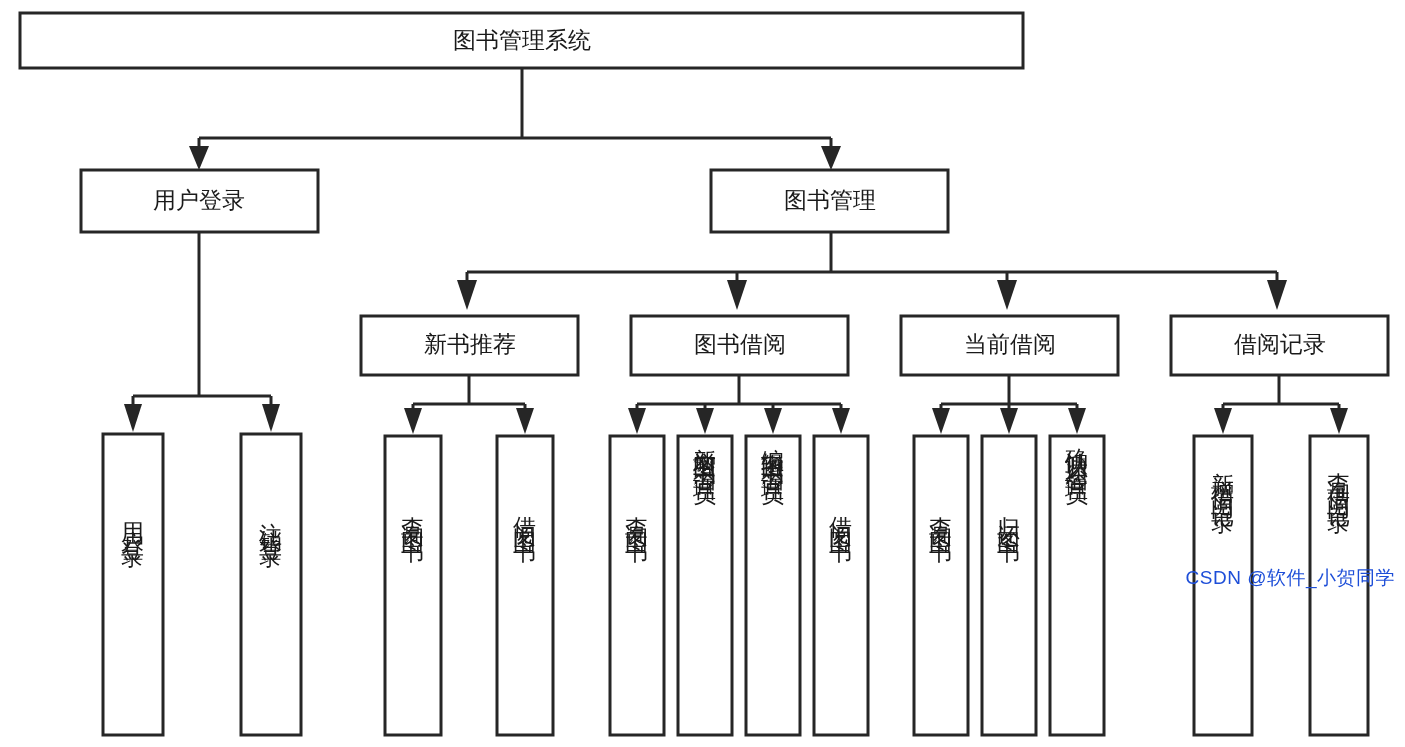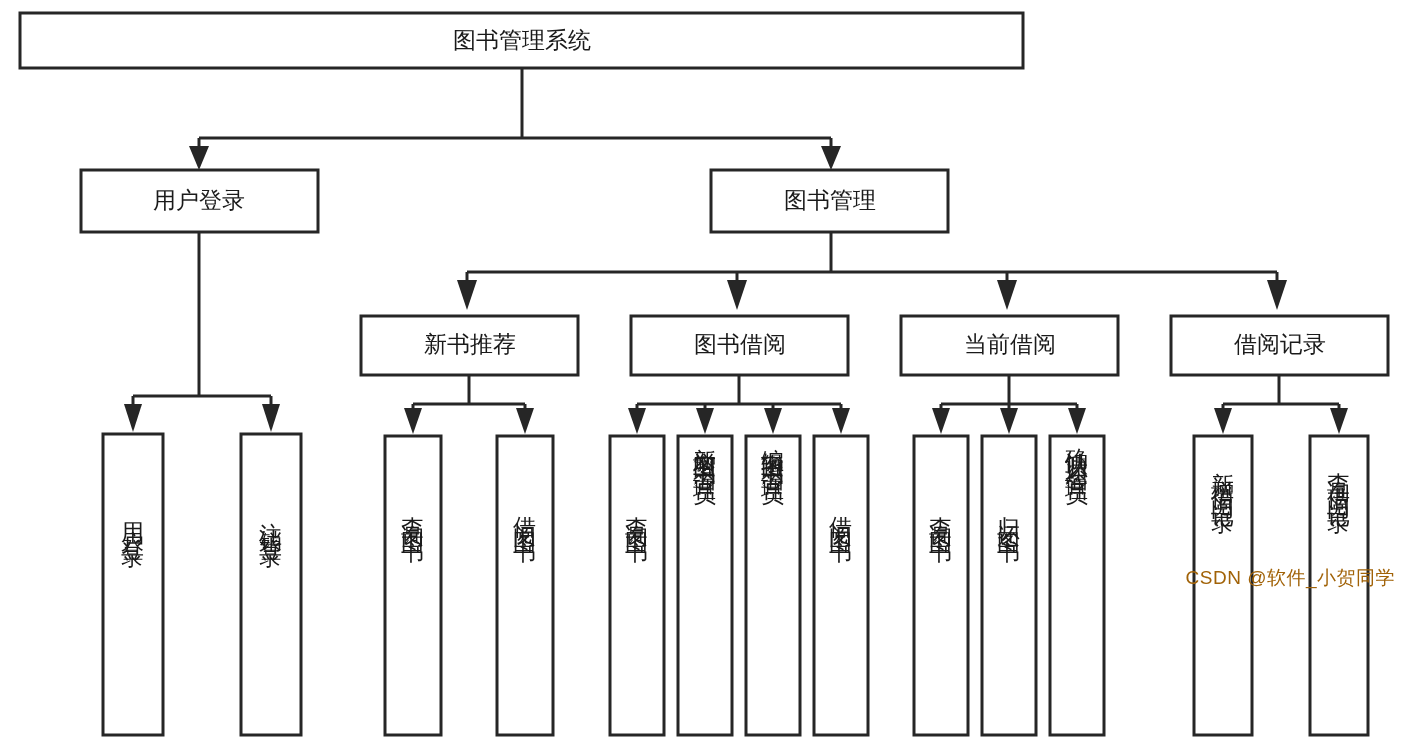--- a/index.html
+++ b/index.html
@@ -53,21 +53,21 @@
     font-size: 23px;
     fill: #1a1a1a;
     text-anchor: middle;
   }
   .watermark {
     position: absolute;
     right: 10px;
     bottom: 6px;
     font-family: "Liberation Sans", "DejaVu Sans", sans-serif;
     font-size: 19px;
-    color: #a16207;
+    color: #1d4ed8;
     white-space: nowrap;
     letter-spacing: 0.5px;
   }
 </style>
 </head>
 <body>
 
 <div id="diagram-root">
 
   <svg id="flow-svg" viewBox="0 0 1405 747" xmlns="http://www.w3.org/2000/svg">

